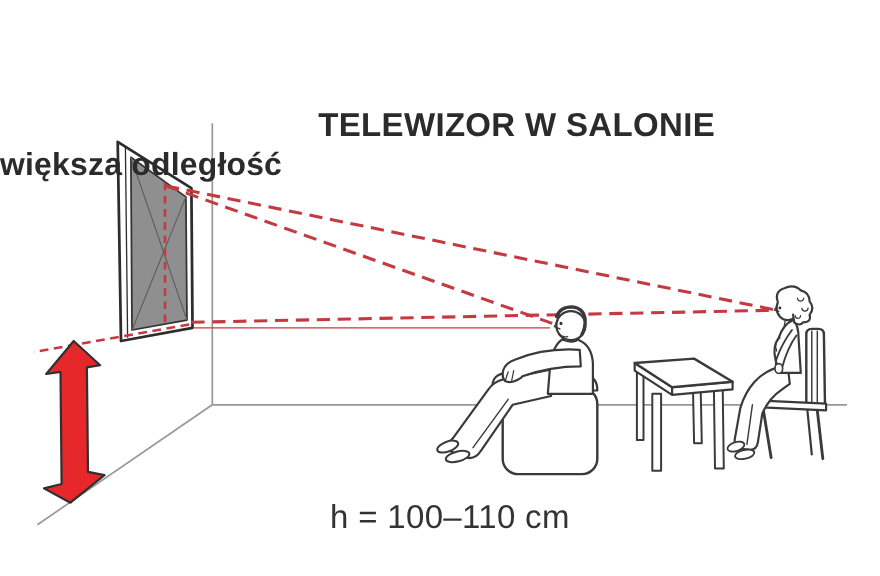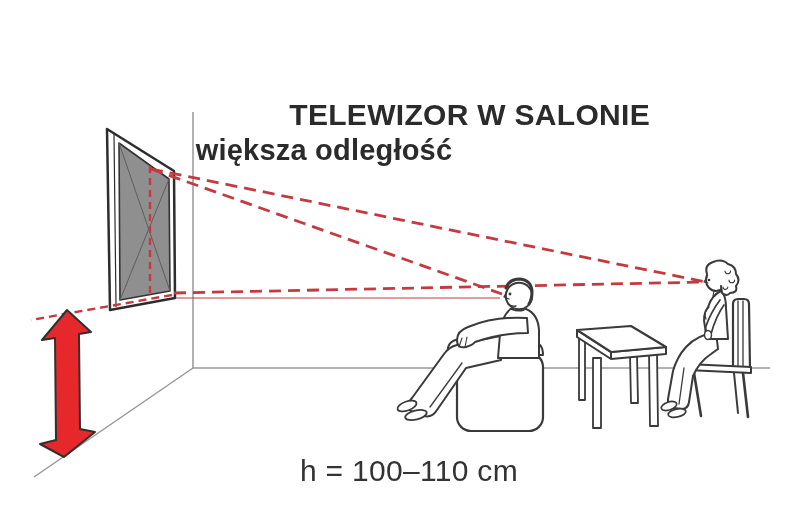--- a/index.html
+++ b/index.html
@@ -7,21 +7,21 @@
     width:800px;height:524px;background:#ffffff;overflow:hidden;position:relative;
     font-family:"Liberation Sans", sans-serif;
   }
   .stage{position:absolute;left:0;top:16px;width:800px;height:524px;}
   svg{position:absolute;left:0;top:0;}
   .title{
     position:absolute;top:82px;left:0;width:650px;text-align:right;
     font-size:30px;font-weight:bold;color:#2b2b2b;letter-spacing:.3px;line-height:1.1;
   }
   .subtitle{
-    position:absolute;top:119px;left:0;width:648px;text-align:center;
+    position:absolute;top:119px;left:0;width:648px;text-align:left;
     font-size:29px;font-weight:bold;color:#2b2b2b;letter-spacing:.2px;line-height:1.1;
   }
   .height-label{
     position:absolute;top:438px;left:300px;width:240px;text-align:left;
     font-size:30px;font-weight:400;color:#333333;letter-spacing:.3px;
   }
 </style>
 </head>
 <body>
 

